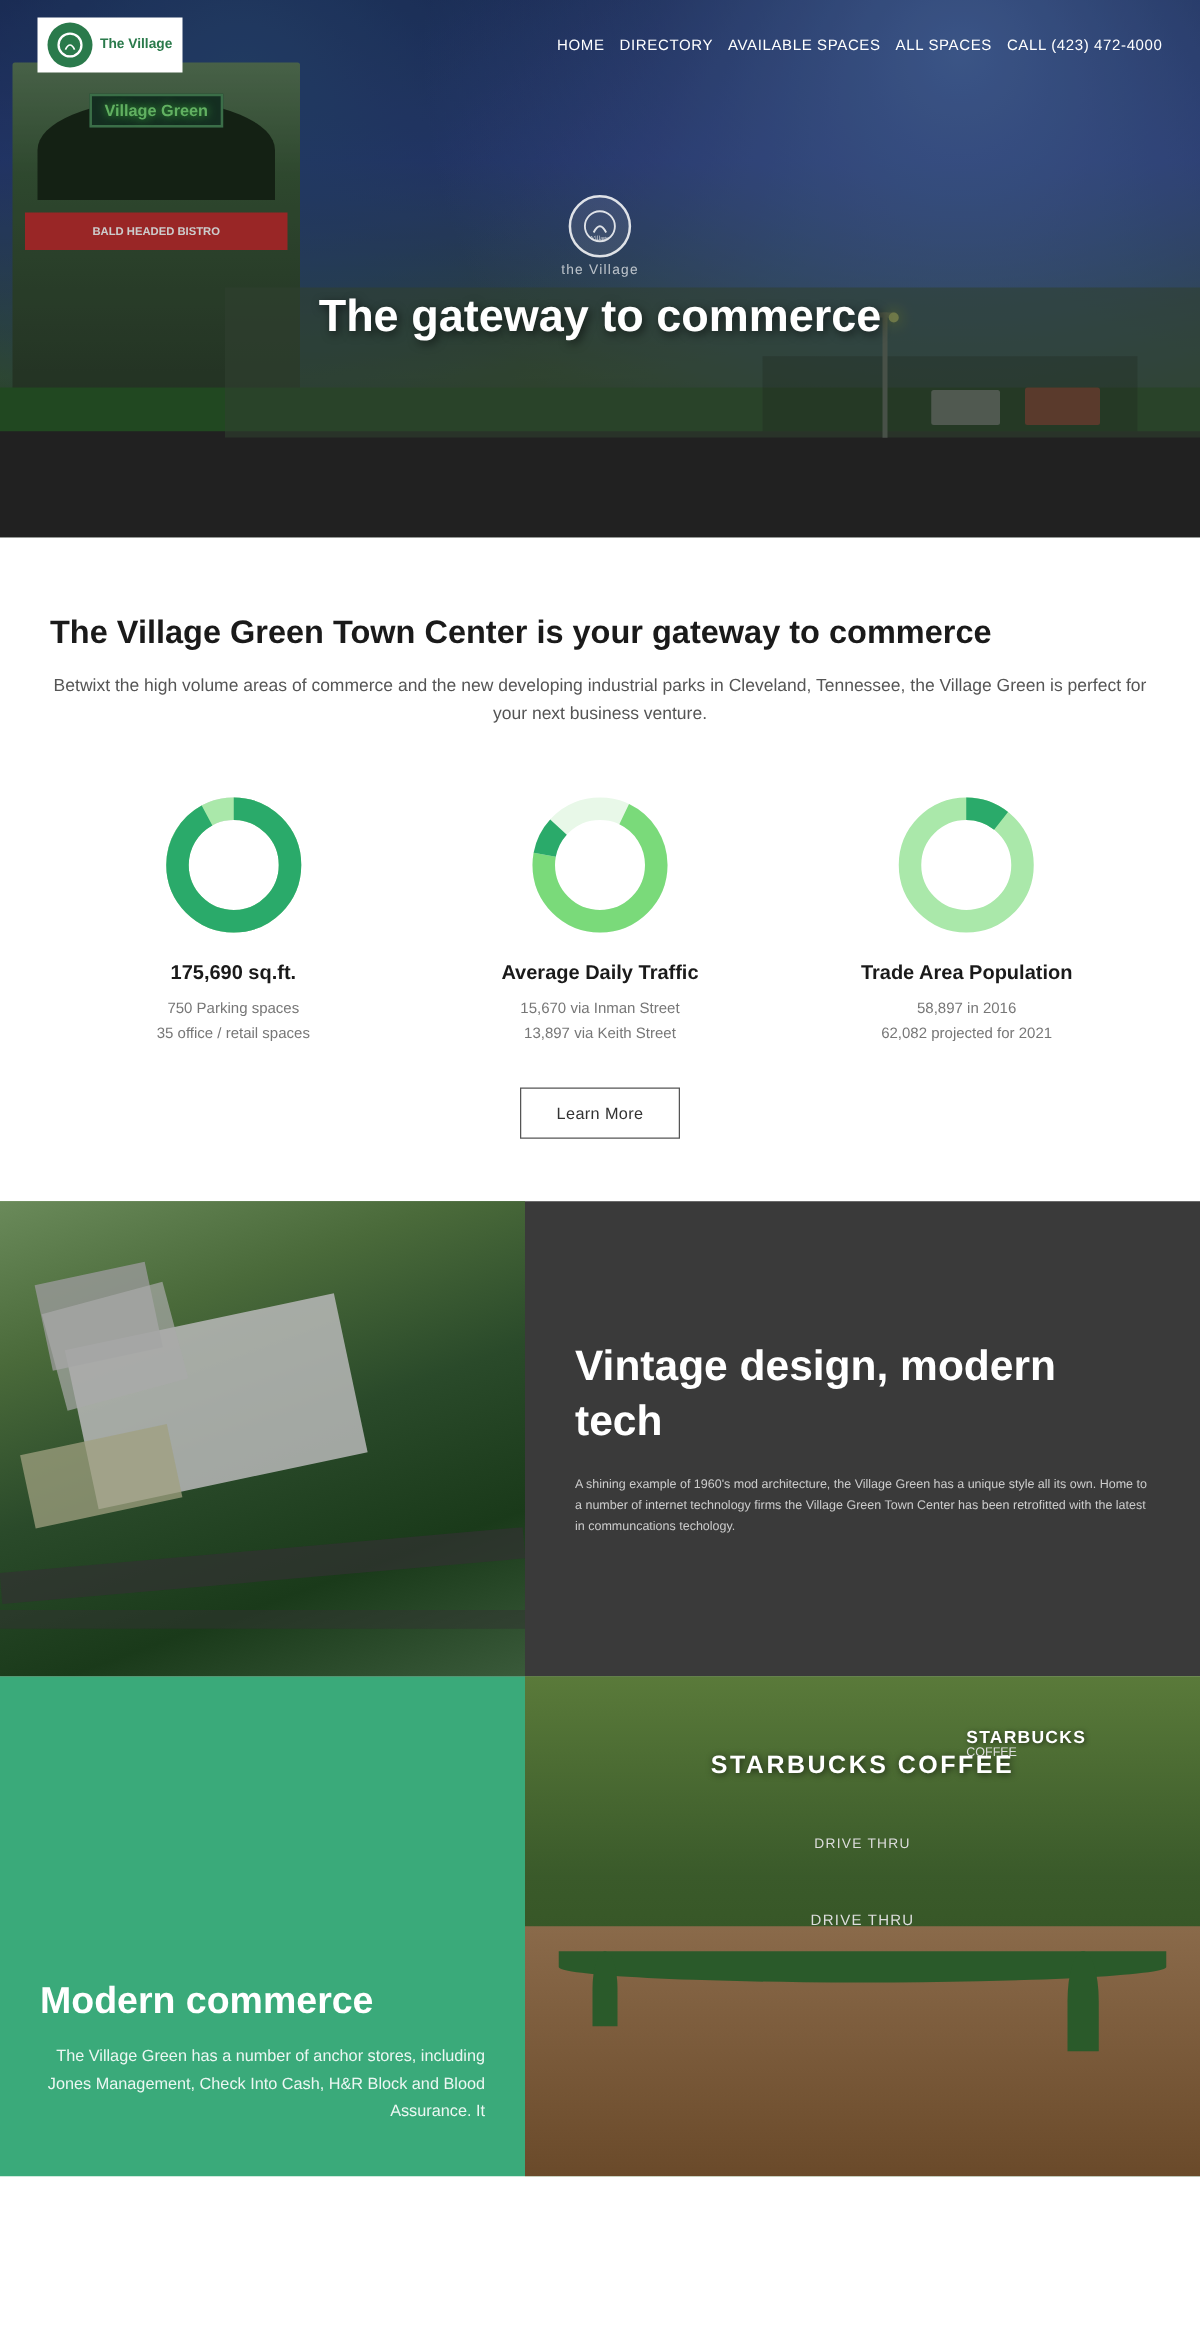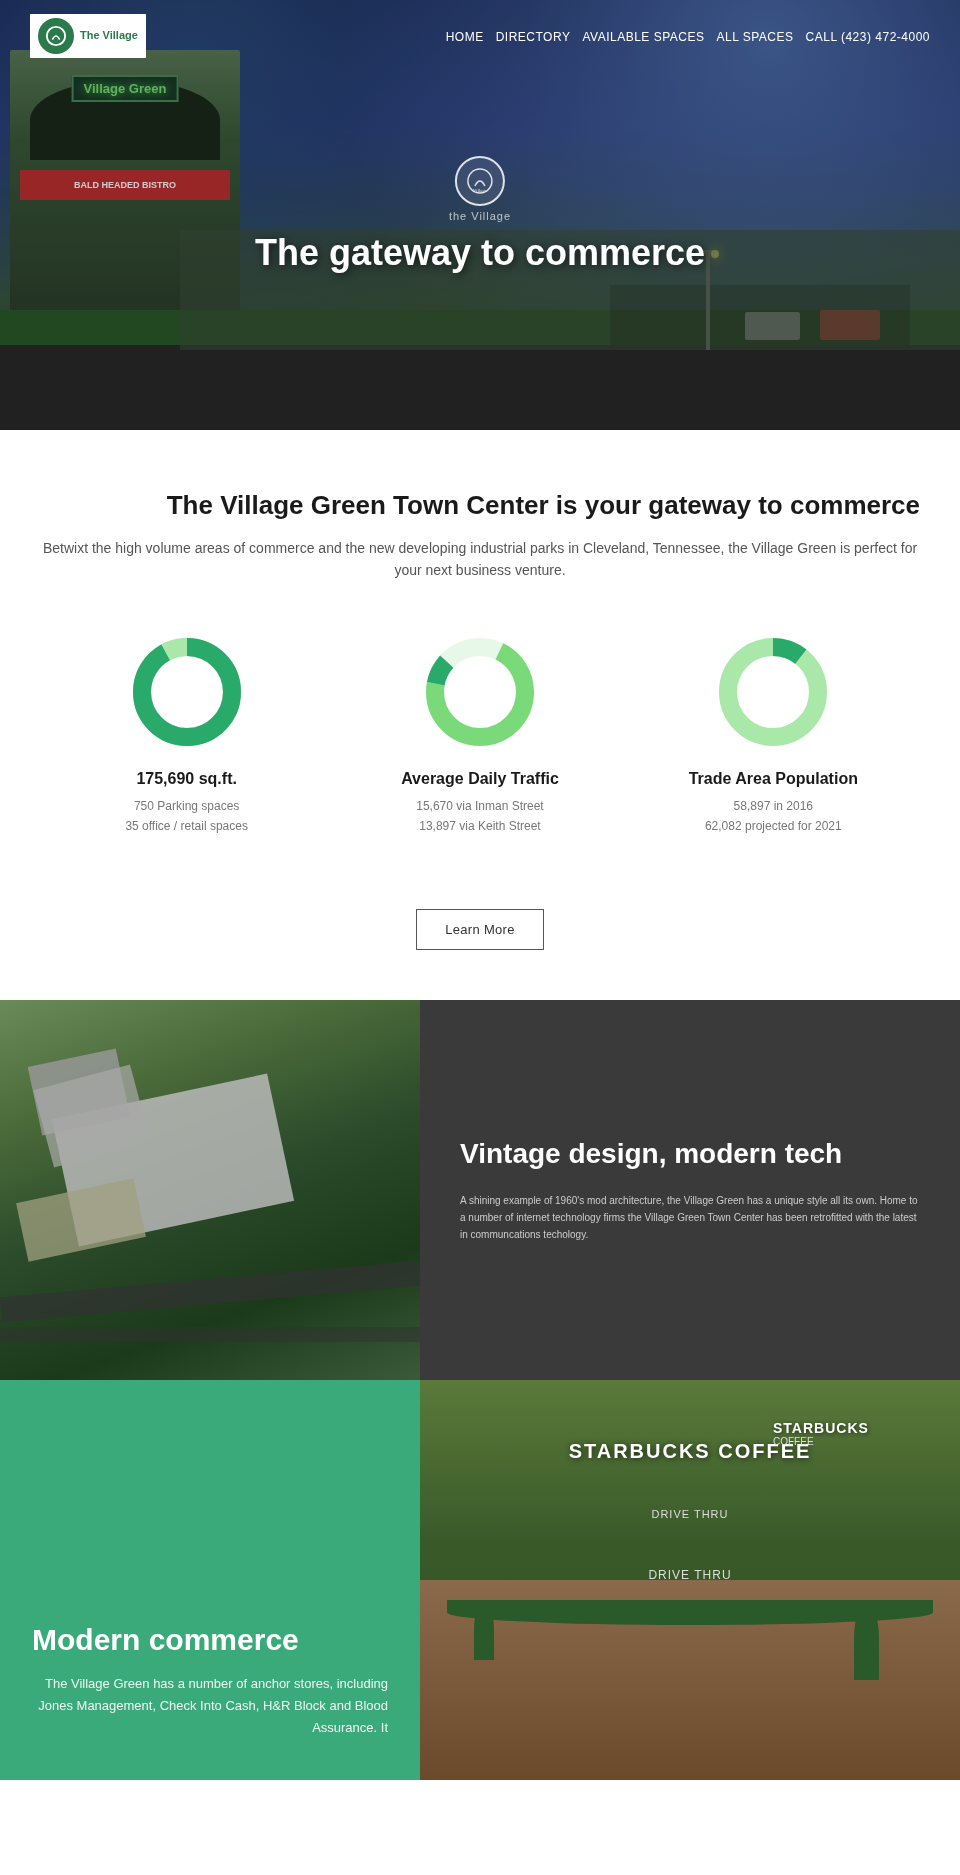--- a/index.html
+++ b/index.html
@@ -155,34 +155,34 @@
     
     .stats-section {
       padding: 60px 40px 50px;
       text-align: center;
     }
     .stats-heading {
       font-size: 26px;
       font-weight: bold;
       color: #1a1a1a;
       margin-bottom: 16px;
-      text-align: right;
+      text-align: left;
     }
     .stats-subtext {
       font-size: 14px;
       color: #555;
       text-align: center;
       margin-bottom: 50px;
       line-height: 1.6;
     }
     .stats-grid {
       display: flex;
       justify-content: space-around;
       align-items: flex-start;
-      margin-bottom: 72px;
+      margin-bottom: 33px;
     }
     .stat-item {
       display: flex;
       flex-direction: column;
       align-items: center;
       width: 220px;
     }
     .donut-wrap {
       width: 120px; height: 120px;
       margin-bottom: 18px;
@@ -247,21 +247,21 @@
     }
     .split-text {
       flex: 1;
       background: #3a3a3a;
       display: flex;
       flex-direction: column;
       justify-content: center;
       padding: 50px 40px;
     }
     .split-title {
-      font-size: 28px;
+      font-size: 34px;
       font-weight: bold;
       color: #fff;
       margin-bottom: 20px;
       line-height: 1.3;
     }
     .split-desc {
       font-size: 10px;
       color: #ccc;
       line-height: 1.7;
     }

